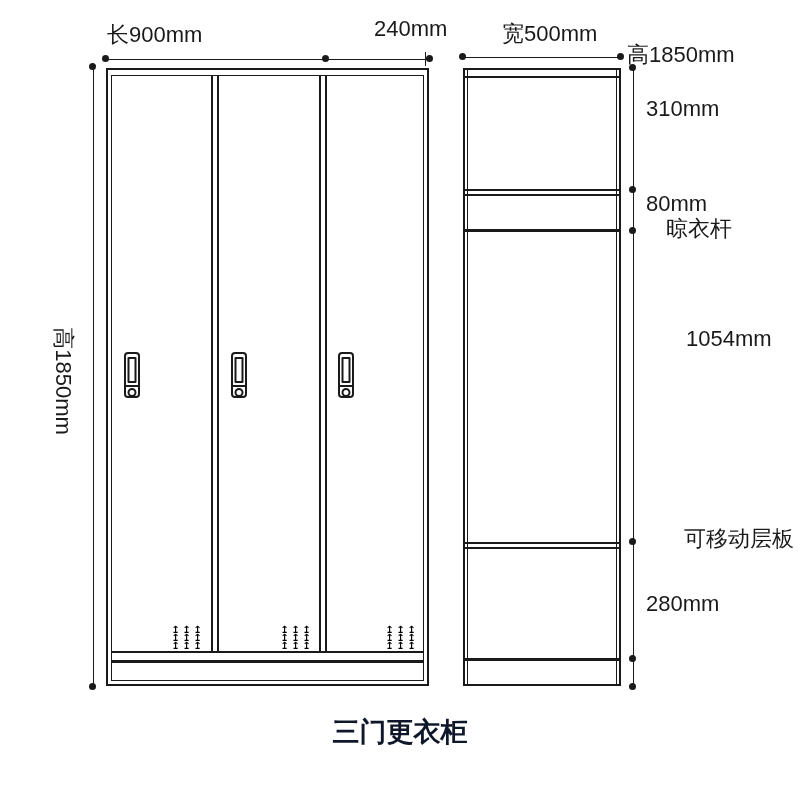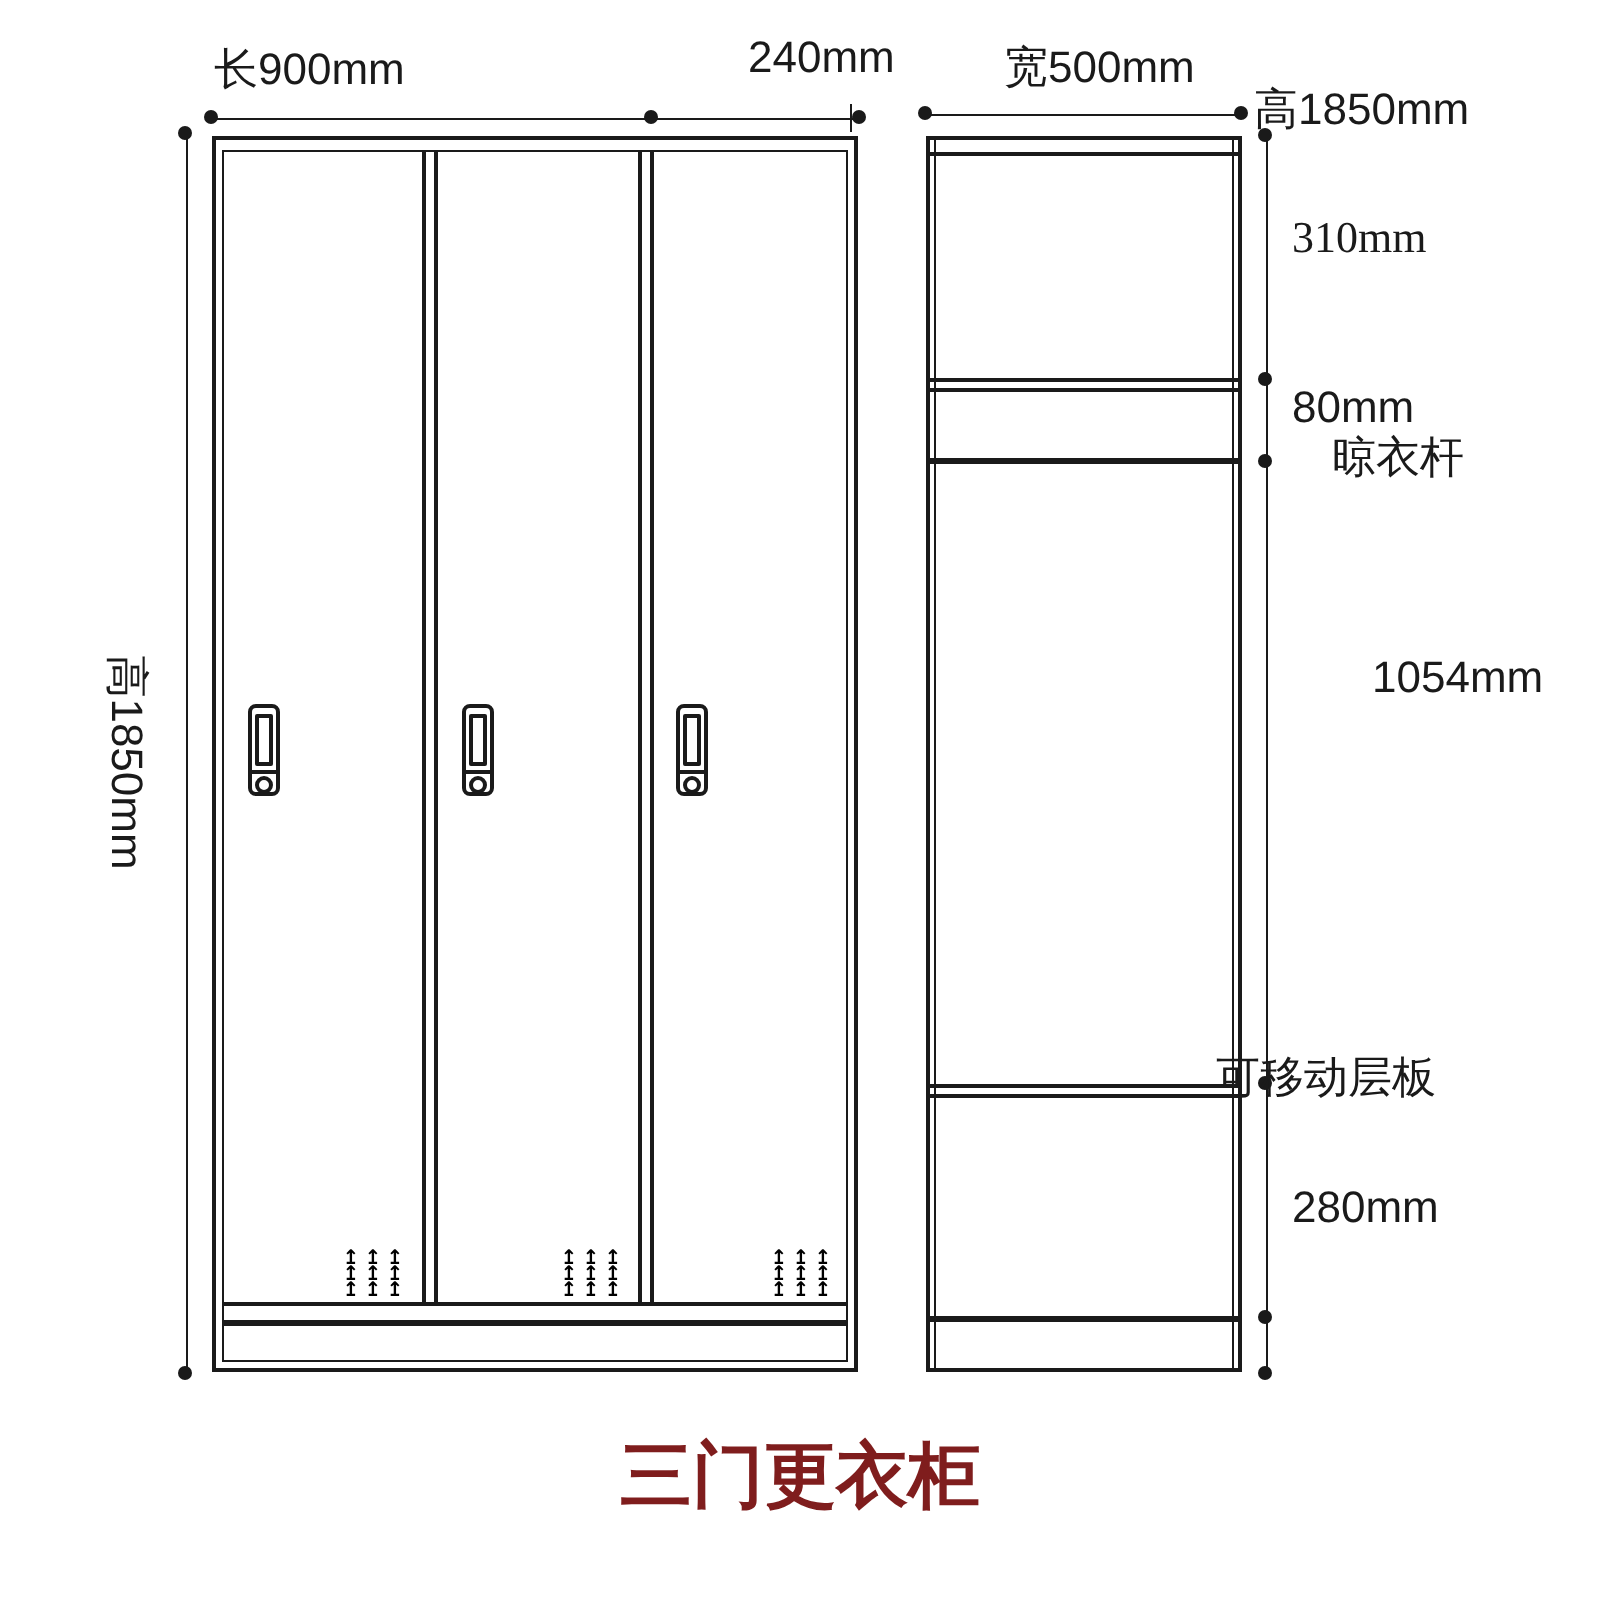--- a/index.html
+++ b/index.html
@@ -16,21 +16,21 @@
   .lbl{position:absolute;font-size:22px;line-height:1.2;color:#1a1a1a;white-space:nowrap;}
   .rot{transform:translate(-50%,-50%) rotate(90deg);}
   .frame{position:absolute;box-sizing:border-box;border:2px solid #1a1a1a;background:#fff;}
   .frame-thin{position:absolute;box-sizing:border-box;border:1px solid #1a1a1a;background:transparent;}
   .lock{position:absolute;box-sizing:border-box;width:16px;height:46px;border:2px solid #1a1a1a;border-radius:4px;background:#fff;}
   .lock .slot{position:absolute;box-sizing:border-box;left:50%;transform:translateX(-50%);top:3px;width:9px;height:26px;border:2px solid #1a1a1a;border-radius:1px;}
   .lock .sep{position:absolute;left:0;right:0;top:31px;height:2px;background:#1a1a1a;}
   .lock .keyhole{position:absolute;box-sizing:border-box;left:50%;transform:translateX(-50%);top:34px;width:9px;height:9px;border:2px solid #1a1a1a;border-radius:50%;}
   .vent-grid{position:absolute;width:33px;height:24px;display:grid;grid-template-columns:repeat(3,1fr);grid-template-rows:repeat(3,1fr);}
   .vent-grid span{font-size:10px;line-height:8px;font-weight:bold;color:#000;text-align:center;}
-  .title{position:absolute;left:0;right:0;text-align:center;font-weight:bold;font-size:36px;color:#7f1d1d;}
+  .title{position:absolute;left:0;right:0;text-align:center;font-weight:bold;font-size:27px;color:#0f172a;}
   .subtitle{position:absolute;left:0;right:0;text-align:center;font-size:21px;color:#333;}
 </style>
 </head>
 <body>
 
 <div id="canvas">
 
   <div>
     <div class="frame" style="left:106px;top:68px;width:323px;height:618px;"></div>
     <div class="frame-thin" style="left:111px;top:75px;width:313px;height:606px;"></div>
@@ -134,23 +134,23 @@
   </div>
 
   <div>
     <div class="lbl" style="left:107px;top:22px;">长900mm</div>
     <div class="lbl" style="left:346px;top:16px;margin-left:28px;">240mm</div>
     <div class="lbl" style="left:502px;top:21px;text-align:center;">宽500mm</div>
     <div class="lbl" style="left:627px;top:42px;">高1850mm</div>
 
     <div class="lbl rot" style="left:63px;top:381px;">高1850mm</div>
 
-    <div class="lbl" style="left:646px;top:106px;font-family:Liberation Serif, serif;">310mm</div>
+    <div class="lbl" style="left:646px;top:96px;">310mm</div>
     <div class="lbl" style="left:646px;top:191px;">80mm</div>
     <div class="lbl" style="left:666px;top:216px;">晾衣杆</div>
     <div class="lbl" style="left:646px;top:326px;margin-left:40px;">1054mm</div>
-    <div class="lbl" style="left:608px;top:526px;">可移动层板</div>
+    <div class="lbl" style="left:684px;top:526px;">可移动层板</div>
     <div class="lbl" style="left:646px;top:591px;">280mm</div>
   </div>
 
   <div class="title" style="top:714px;">三门更衣柜</div>
 
 </div>
 
 </body></html>

